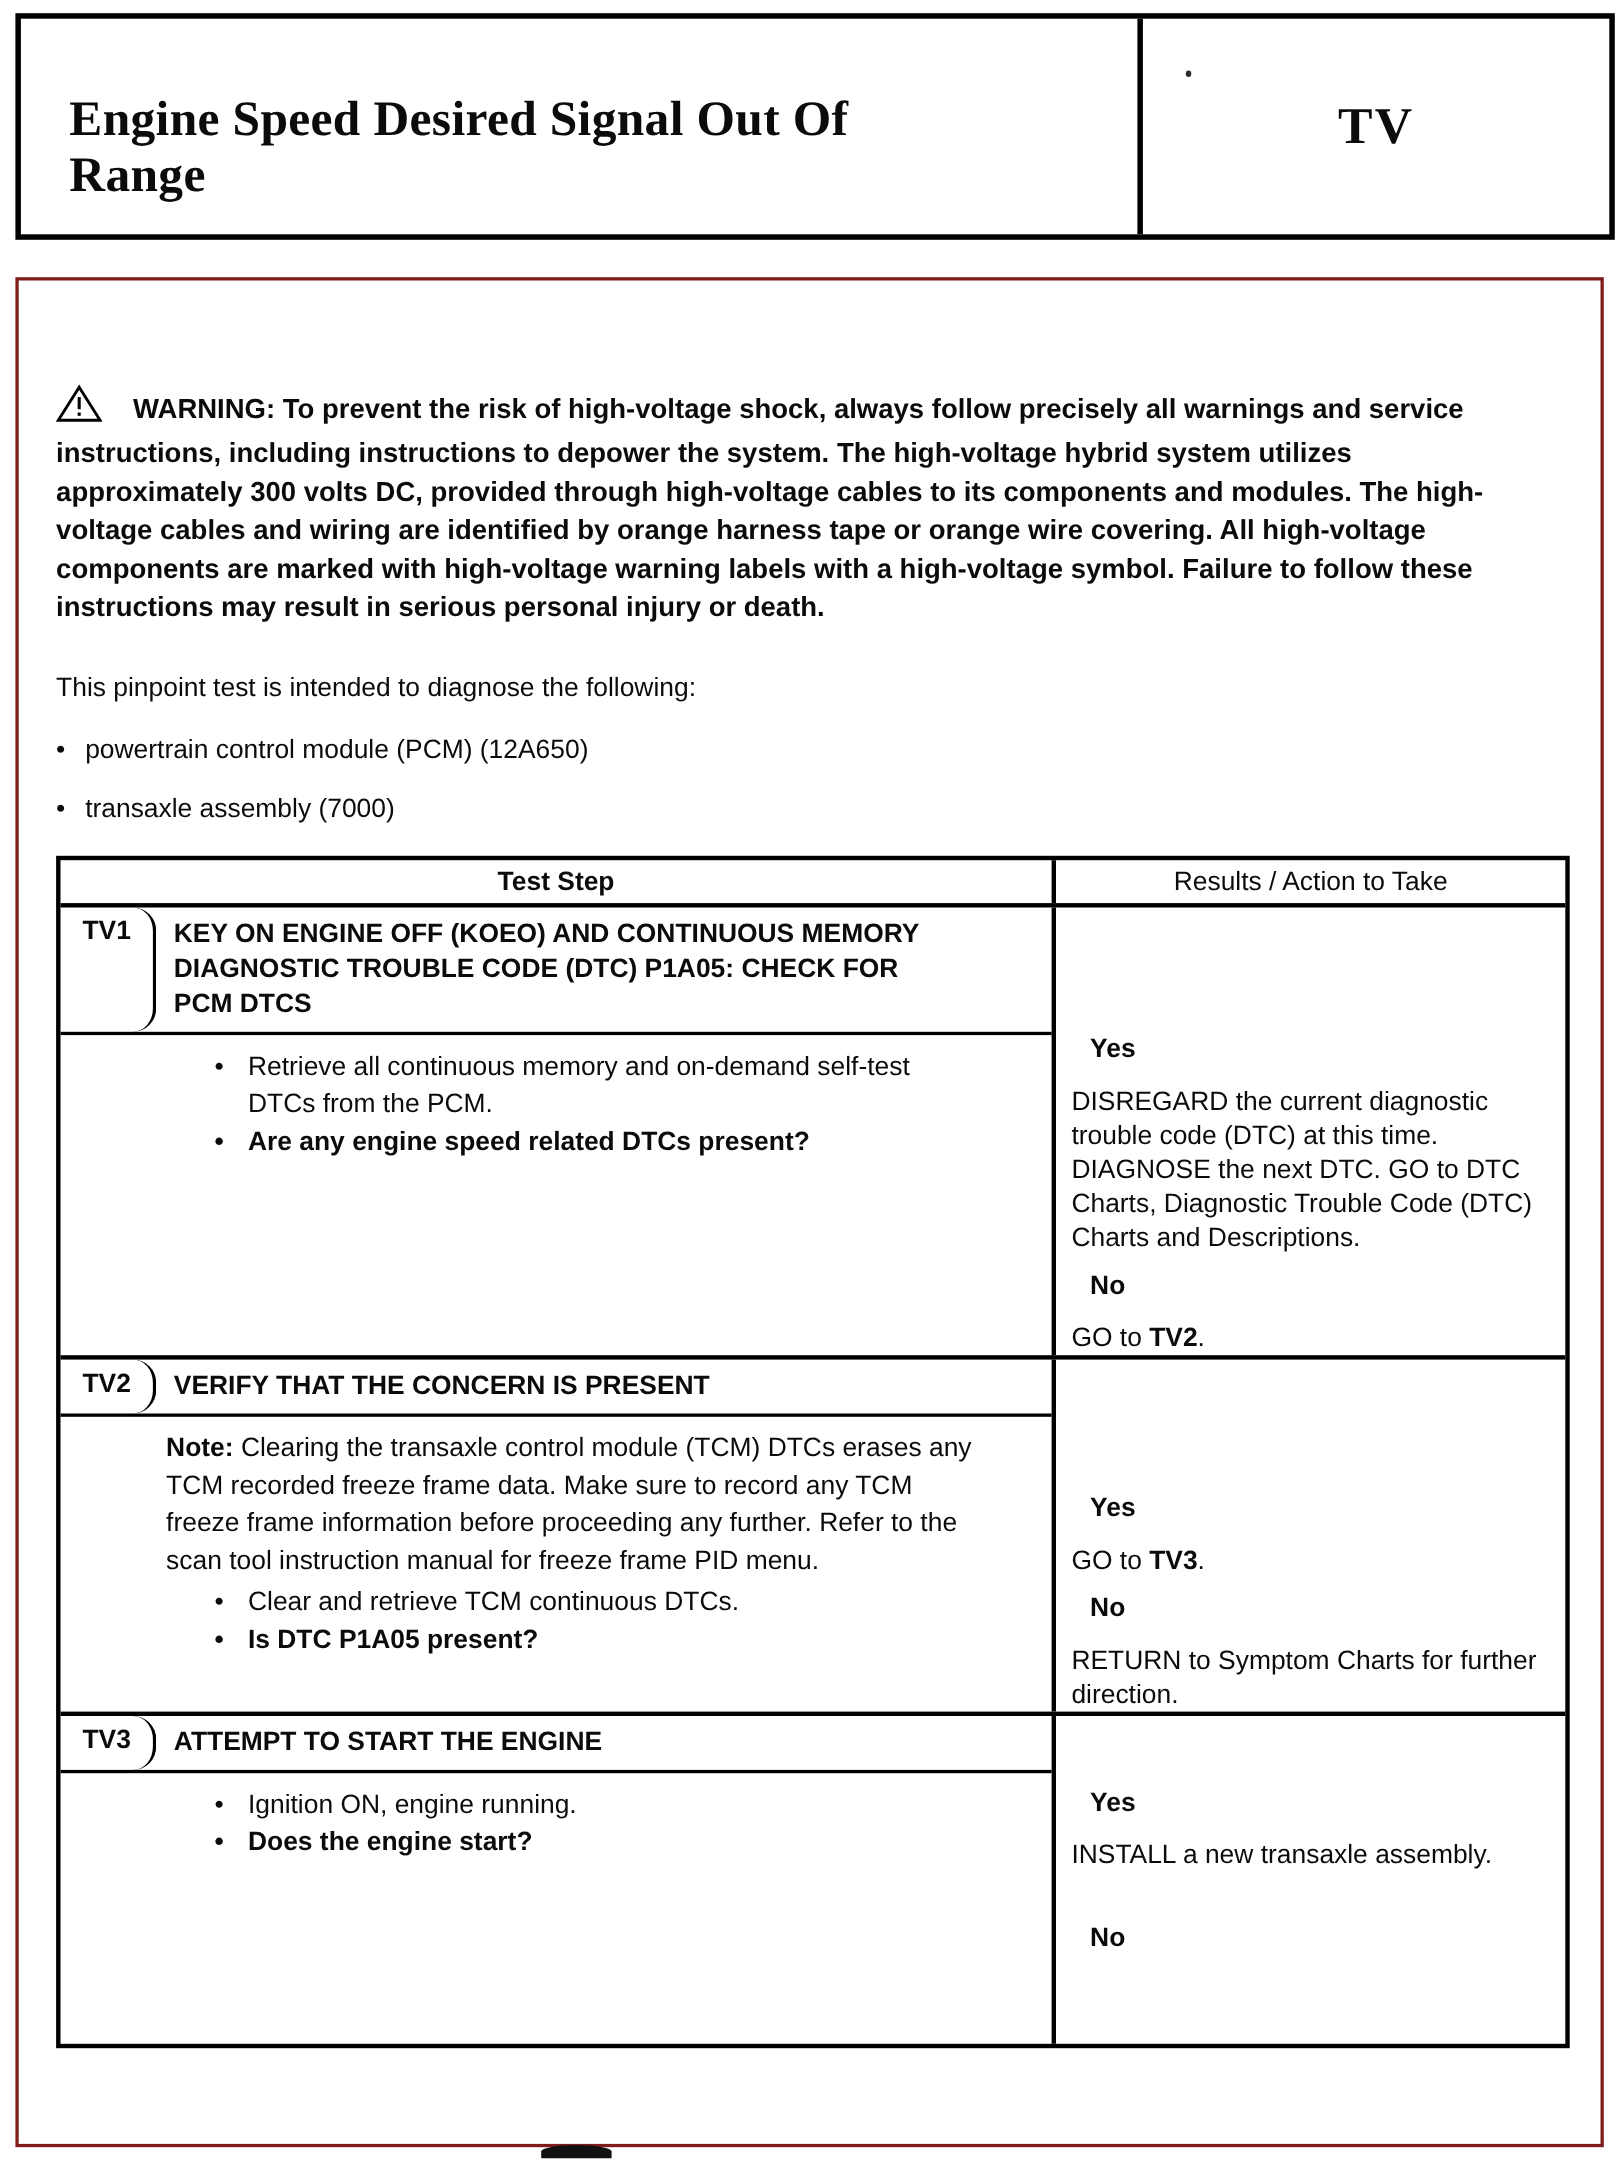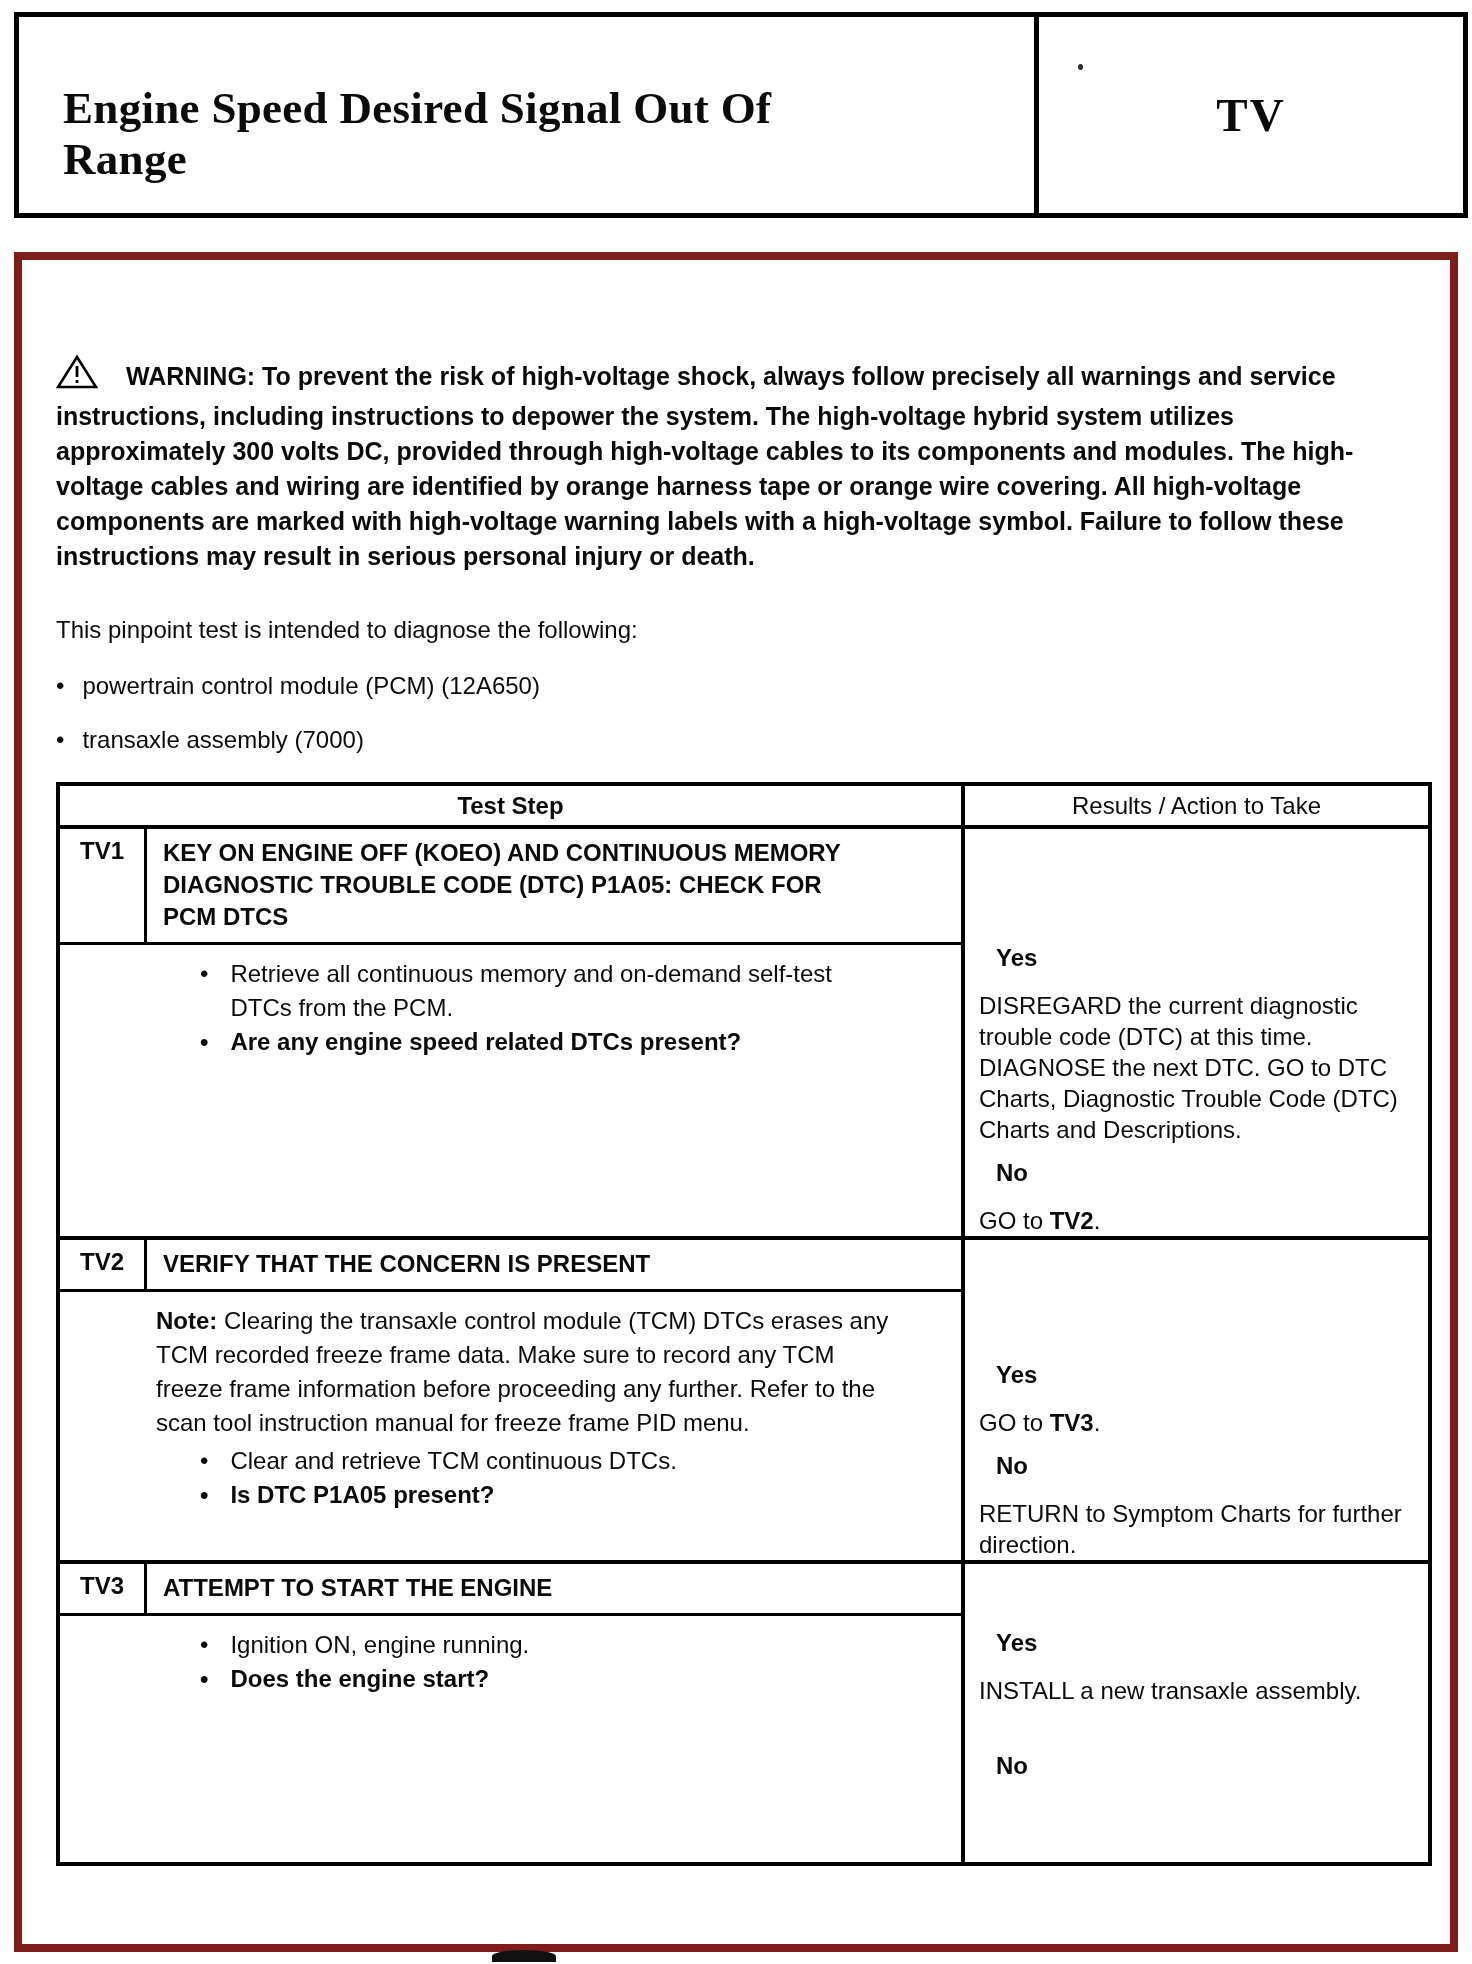--- a/index.html
+++ b/index.html
@@ -43,21 +43,21 @@
   }
   .artifact-smudge {
     position: absolute; left: 492px; top: 1950px;
     width: 64px; height: 12px; background: #111; border-radius: 50% 50% 0 0;
   }
 
   
   .main-box {
     position: absolute; left: 14px; top: 252px;
     width: 1444px; height: 1700px;
-    border: 8px solid #7f1d1d;
+    border: 3px solid #7f1d1d;
     padding: 0 34px;
     box-sizing: border-box;
     background: #fff;
   }
 
   
   .warning {
     margin-top: 94px;
     font-weight: 700;
     font-size: 25px; line-height: 35px;
@@ -91,21 +91,21 @@
   .t-left {
     width: 905px; border-right: 4px solid #000;
     display: flex; flex-direction: column;
     box-sizing: border-box;
   }
   .t-step-head { display: flex; border-bottom: 3px solid #000; }
   .t-step-id {
     width: 84px; flex-shrink: 0;
     border-right: 3px solid #000;
     font-weight: 700; font-size: 24px;
-    text-align: center; padding: 8px 0 5px;
+    text-align: center; padding: 8px 0 5px; border-radius: 21px;
   }
   .t-step-title {
     flex: 1; font-weight: 700; font-size: 24px; line-height: 32px;
     padding: 8px 16px 9px;
     max-width: 680px;
   }
   .t-step-body {
     flex: 1;
     padding: 12px 70px 14px 96px;
     font-size: 24px; line-height: 34px;

